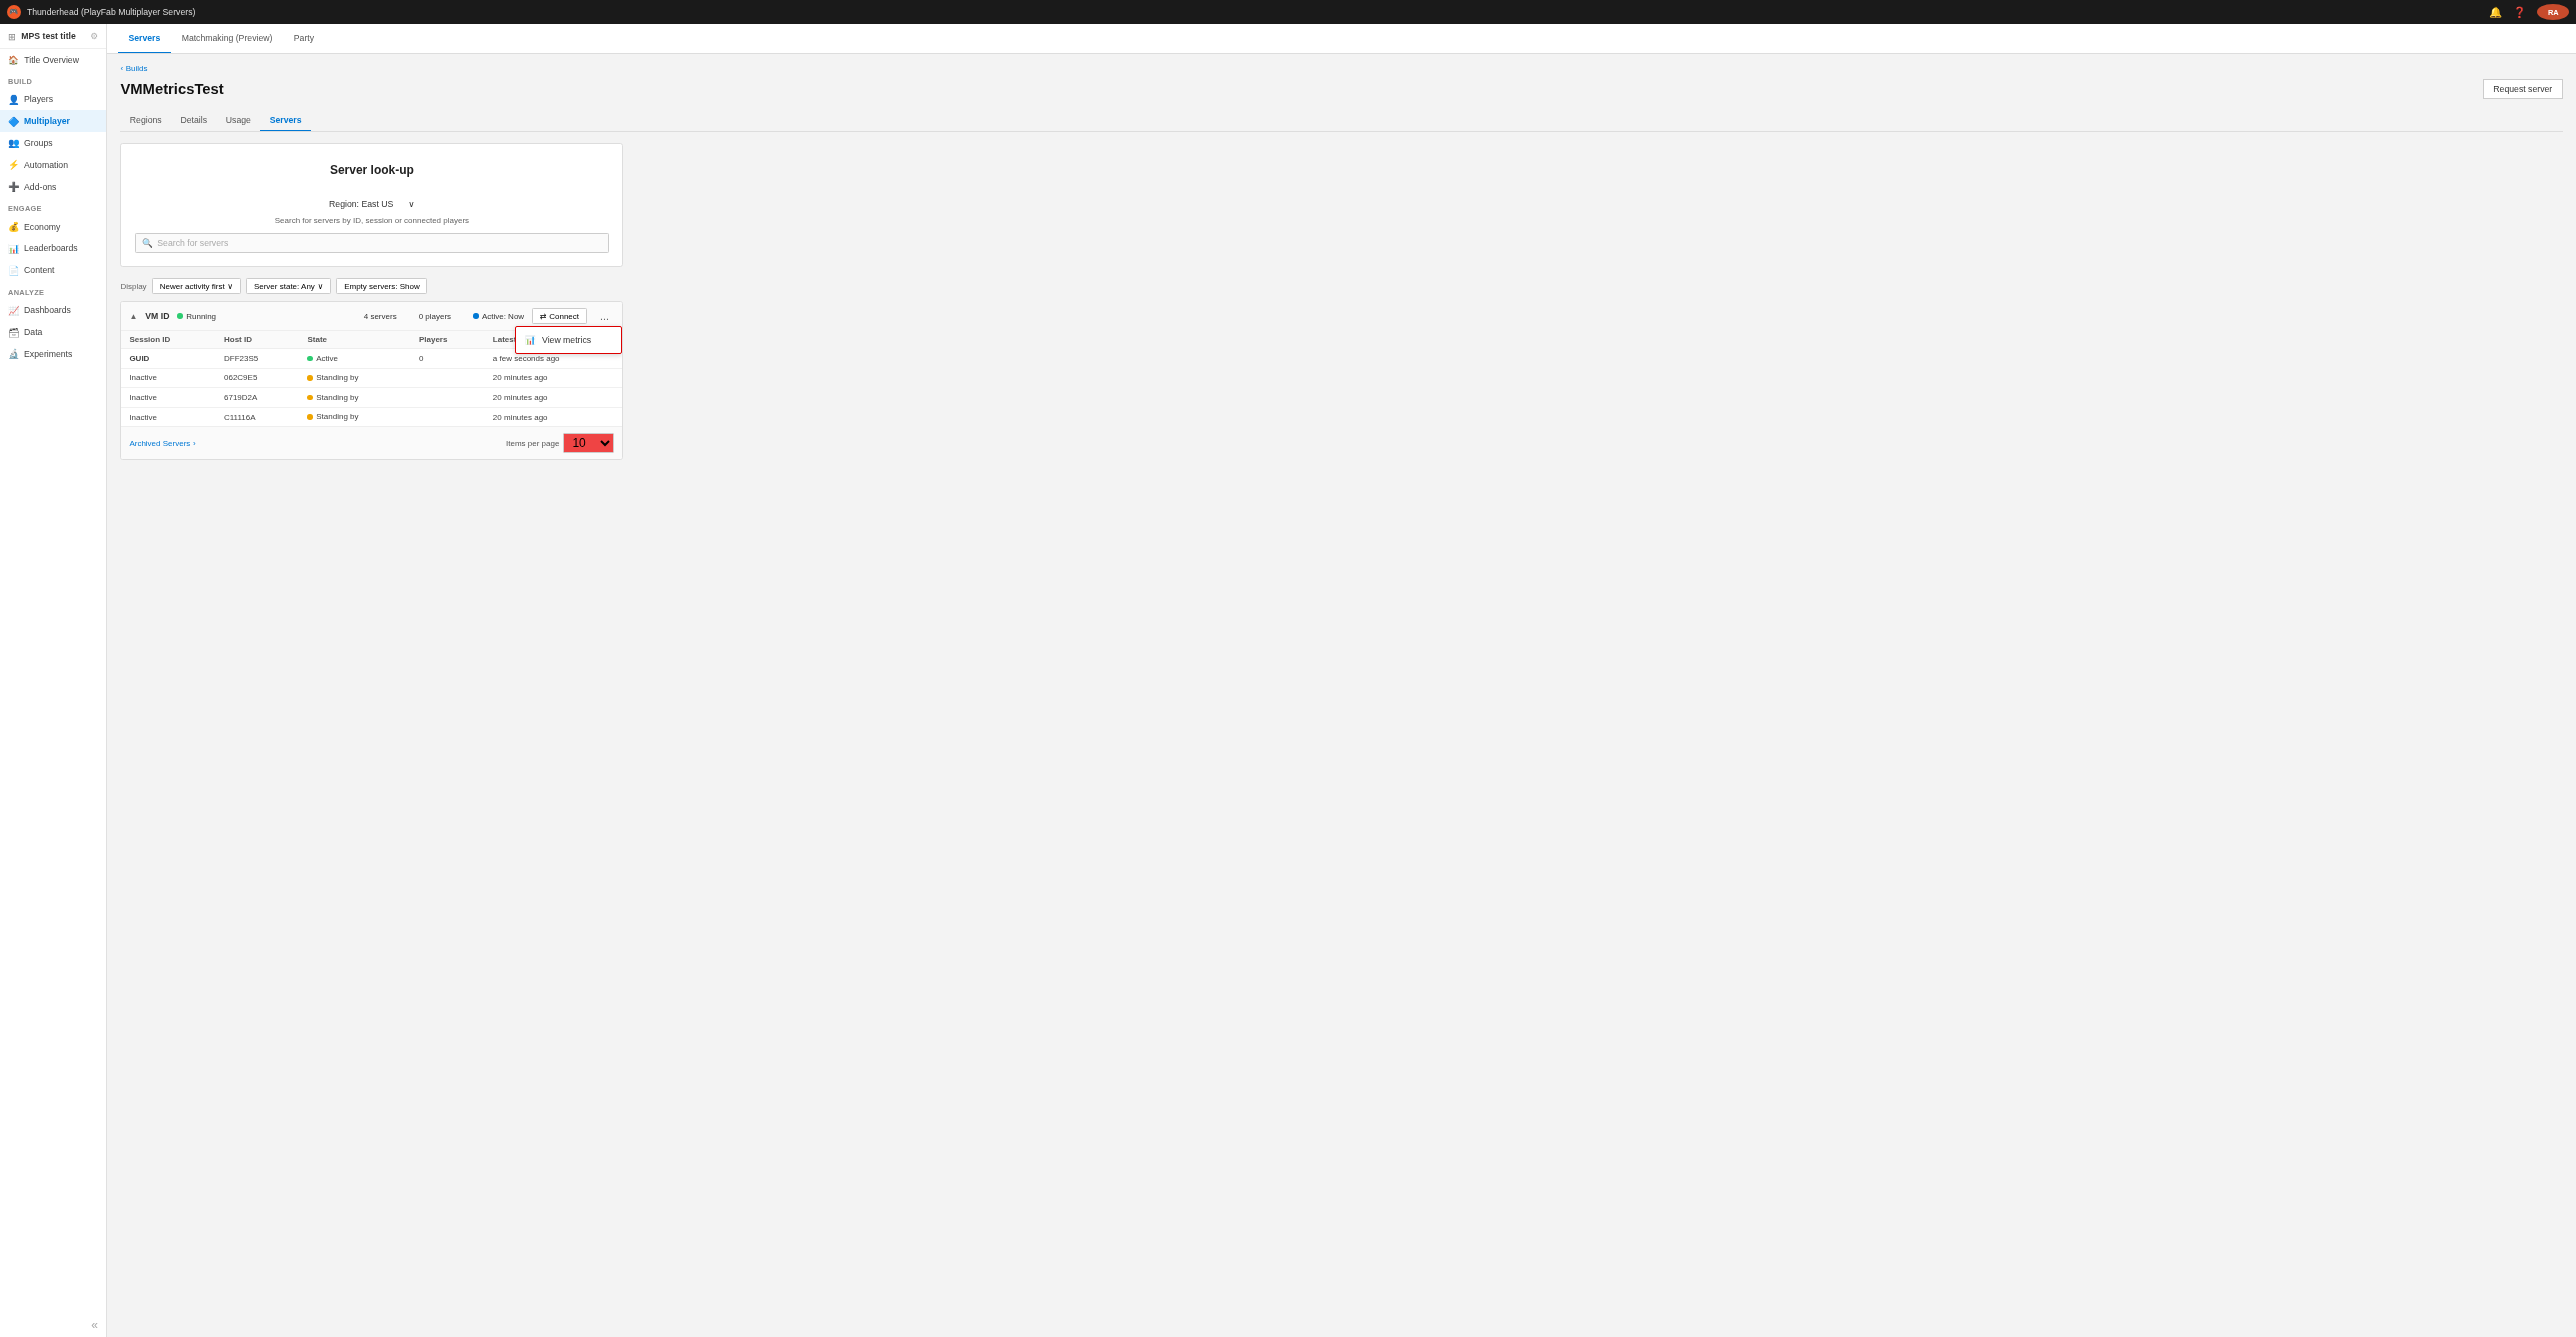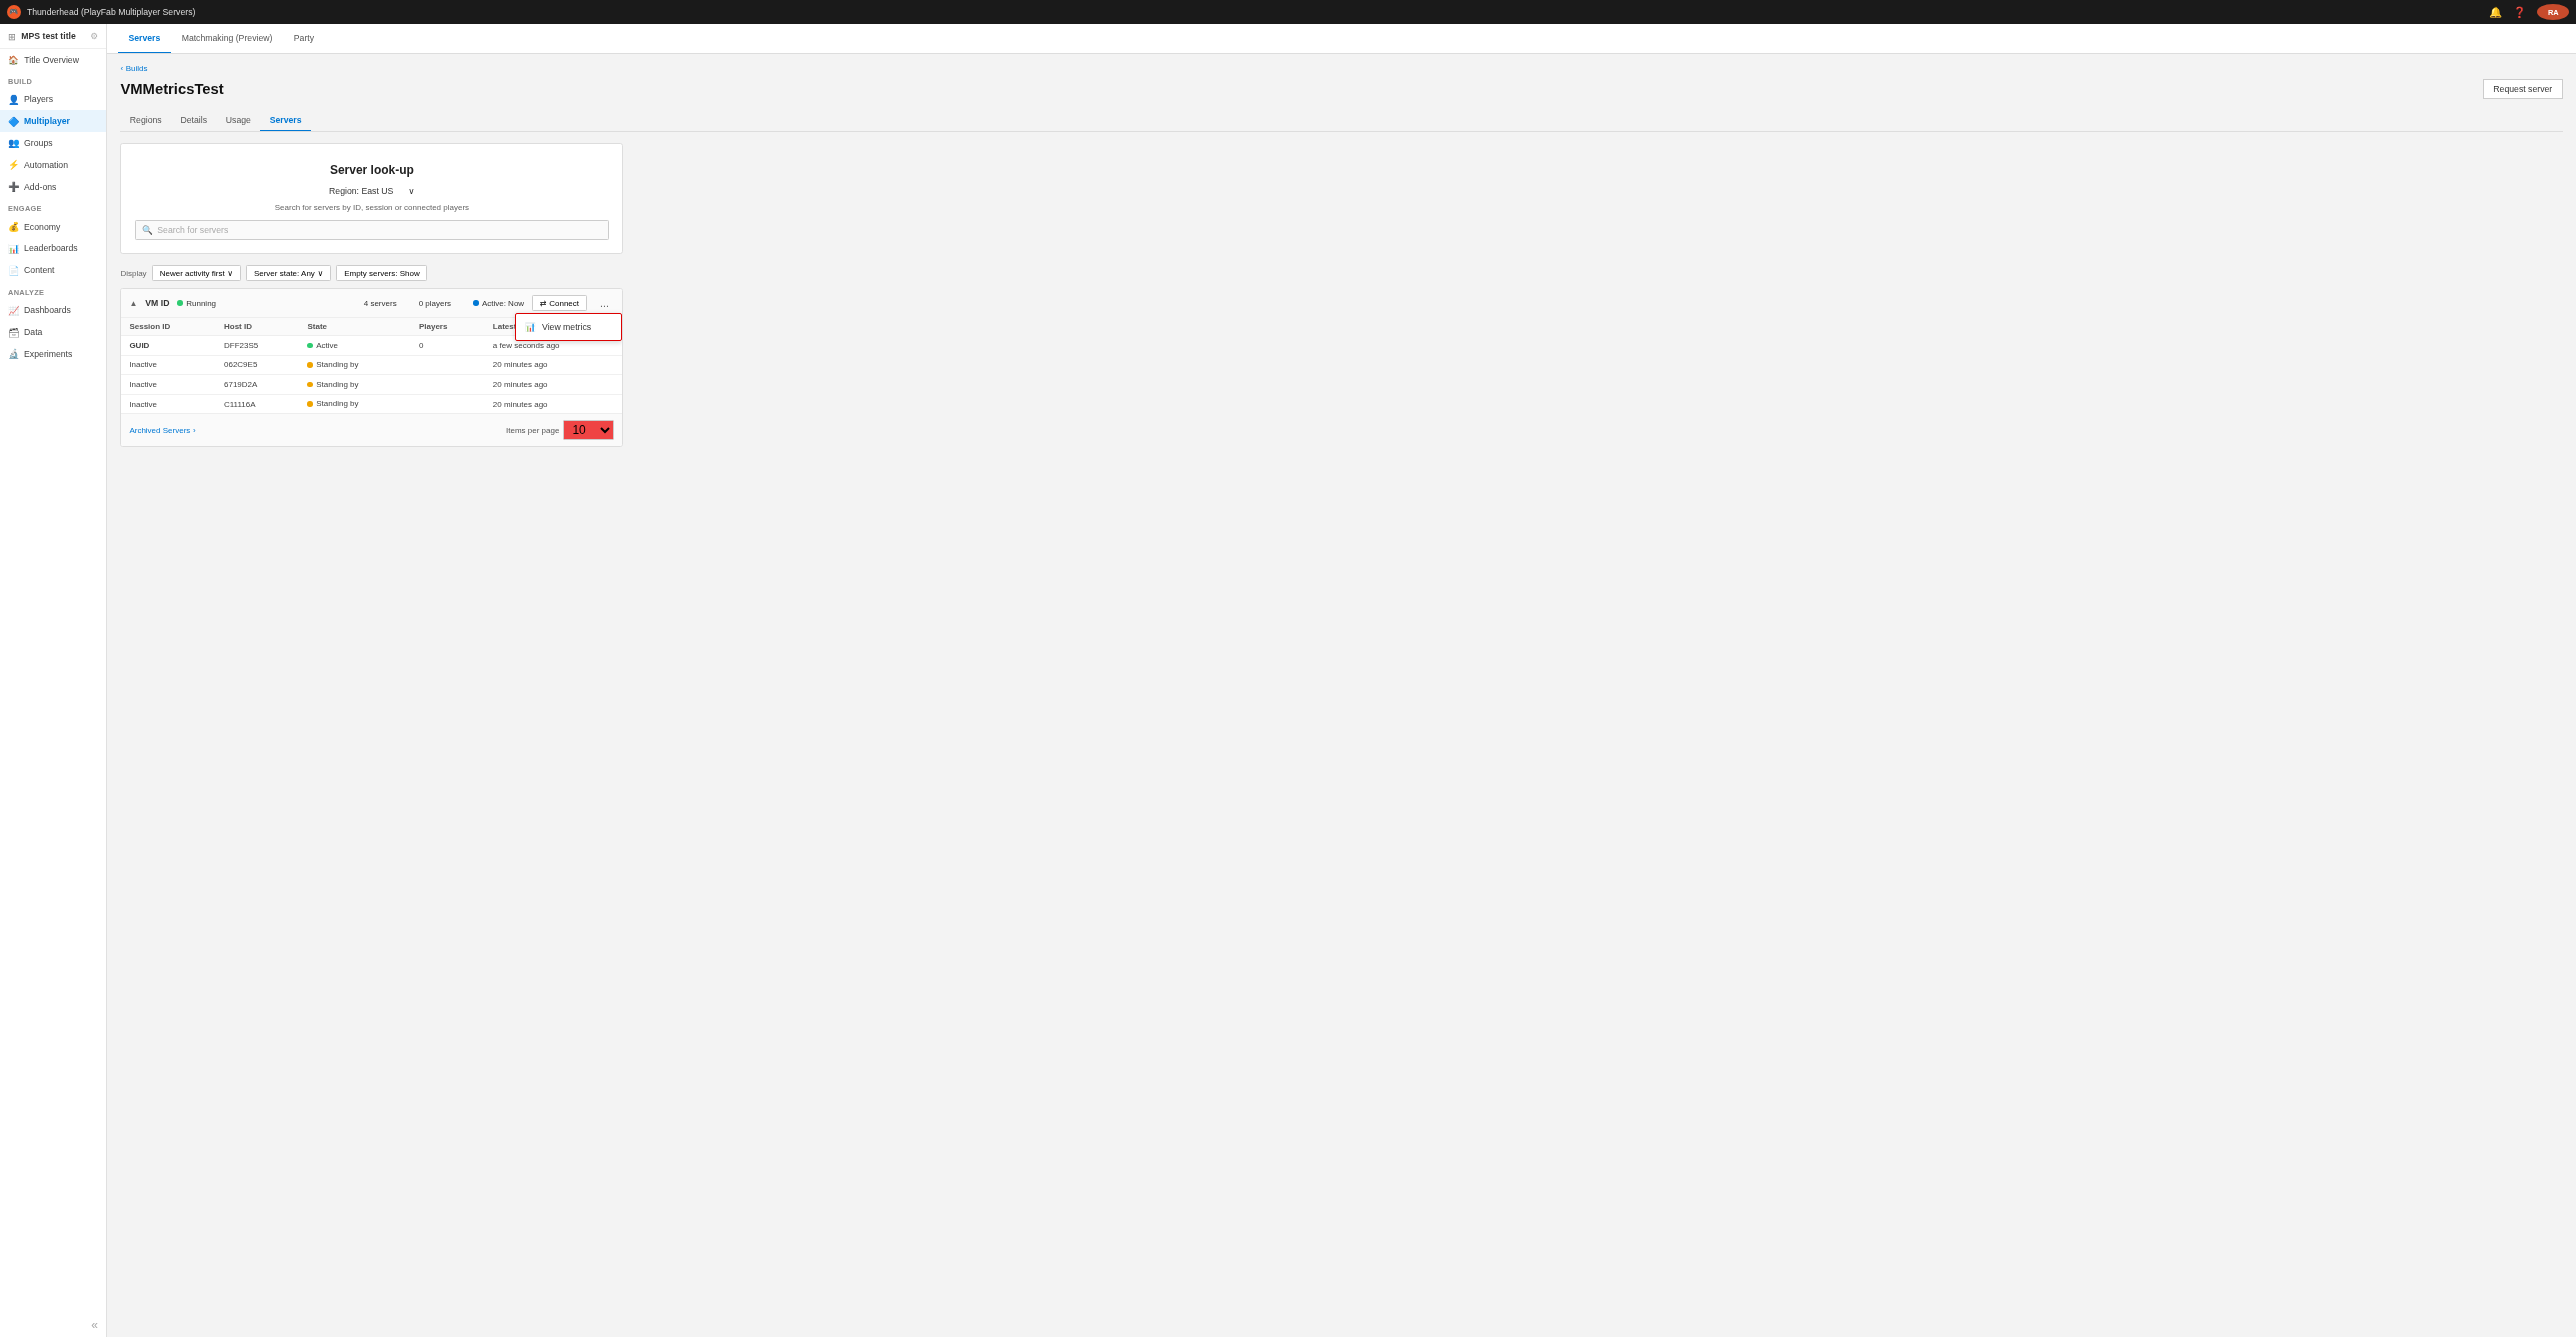--- a/index.html
+++ b/index.html
@@ -50,21 +50,21 @@
 
     
     .sub-tabs { display: flex; gap: 0; margin-bottom: 10.7px; border-bottom: 0.7px solid #ddd; }
     .sub-tab { padding: 5.4px 9.4px; cursor: pointer; font-size: 8.7px; color: #555; border-bottom: 1.3px solid transparent; }
     .sub-tab.active { color: #0078d4; border-bottom-color: #0078d4; font-weight: 600; }
 
     
     .lookup-box { background: #fff; border: 0.7px solid #ddd; border-radius: 2.7px; padding: 19px 13.4px 13.4px; max-width: 503px; margin-bottom: 10.7px; }
     .lookup-title { text-align: center; font-size: 12px; font-weight: 600; margin-bottom: 9.4px; color: #222; }
     .lookup-region { text-align: center; margin-bottom: 6.7px; }
-    .lookup-region-btn { background: none; border: none; cursor: pointer; font-size: 8.7px; color: #333; display: inline-flex; align-items: center; gap: 15px; }
+    .lookup-region-btn { background: none; border: none; cursor: pointer; font-size: 8.7px; color: #333; display: inline-flex; align-items: center; gap: 15px; margin-top: 13px; }
     .lookup-desc { text-align: center; font-size: 8px; color: #666; margin-bottom: 8px; }
     .lookup-search { display: flex; align-items: center; border: 0.7px solid #ccc; border-radius: 1.3px; padding: 4px 6.7px; gap: 4px; background: #fafafa; }
     .lookup-search input { border: none; background: none; outline: none; font-size: 8.7px; flex: 1; color: #333; }
     .lookup-search input::placeholder { color: #aaa; }
 
     
     .filters-row { display: flex; align-items: center; gap: 5.4px; margin-bottom: 6.7px; font-size: 8px; color: #666; }
     .filter-btn { border: 0.7px solid #ccc; background: #fff; padding: 2.7px 6.7px; border-radius: 1.3px; cursor: pointer; font-size: 8px; display: flex; align-items: center; gap: 2.7px; }
 
     

